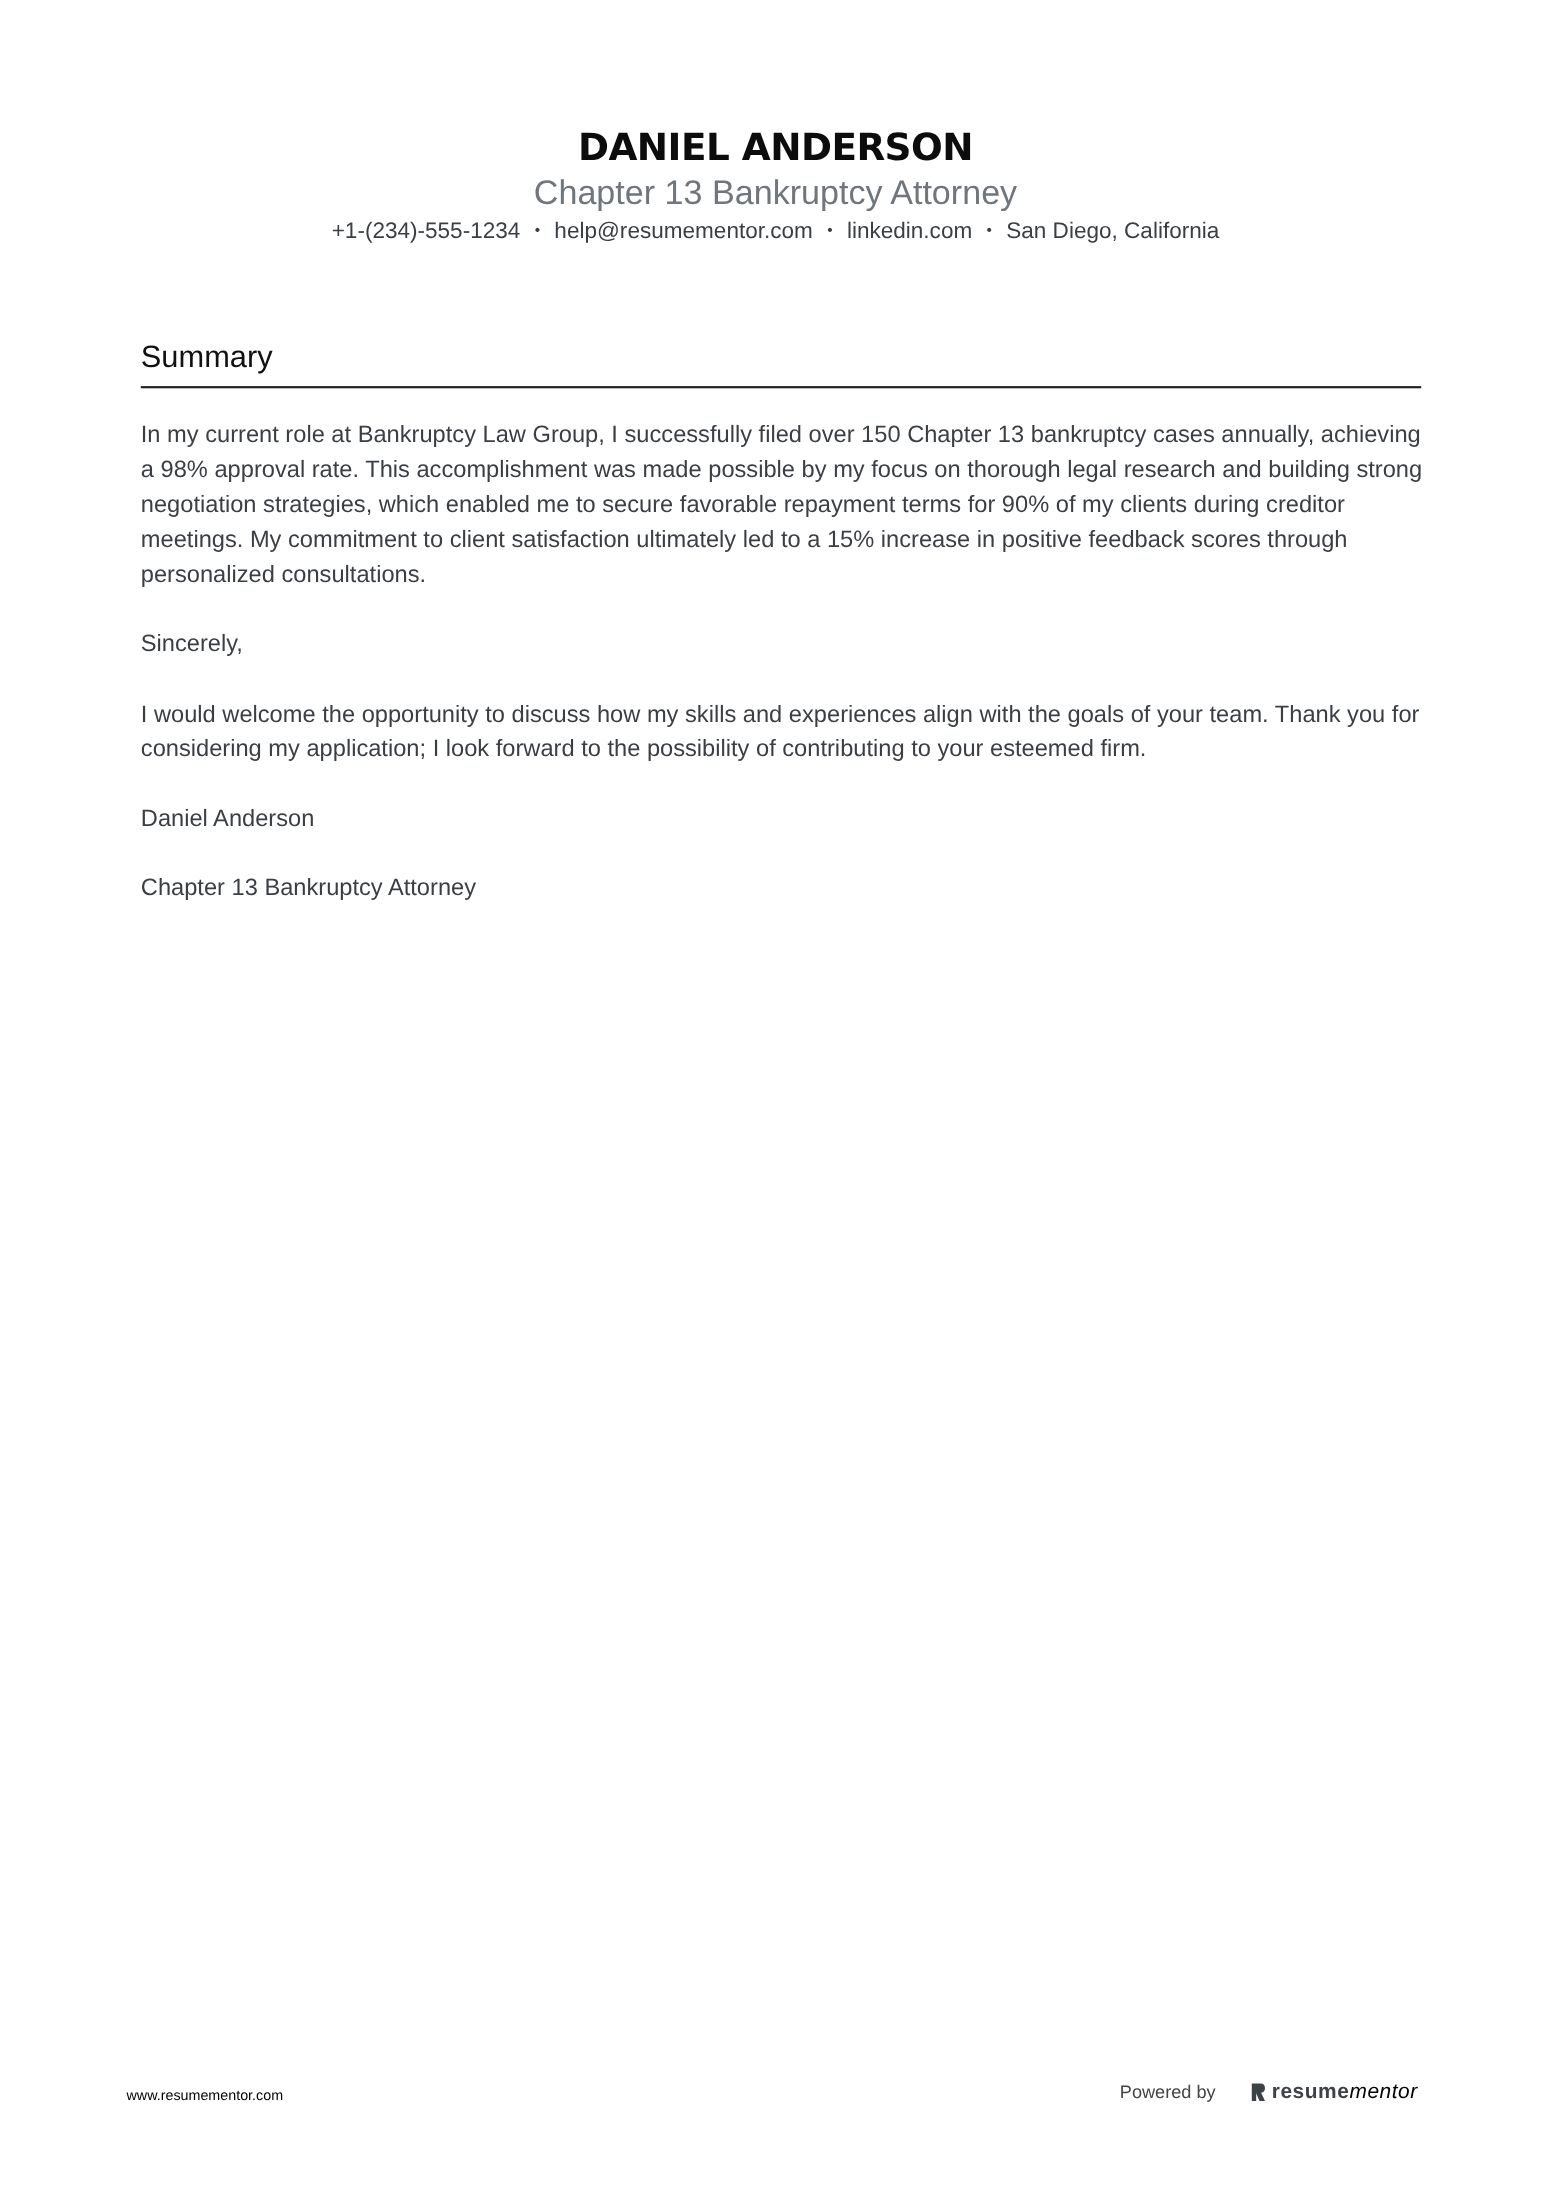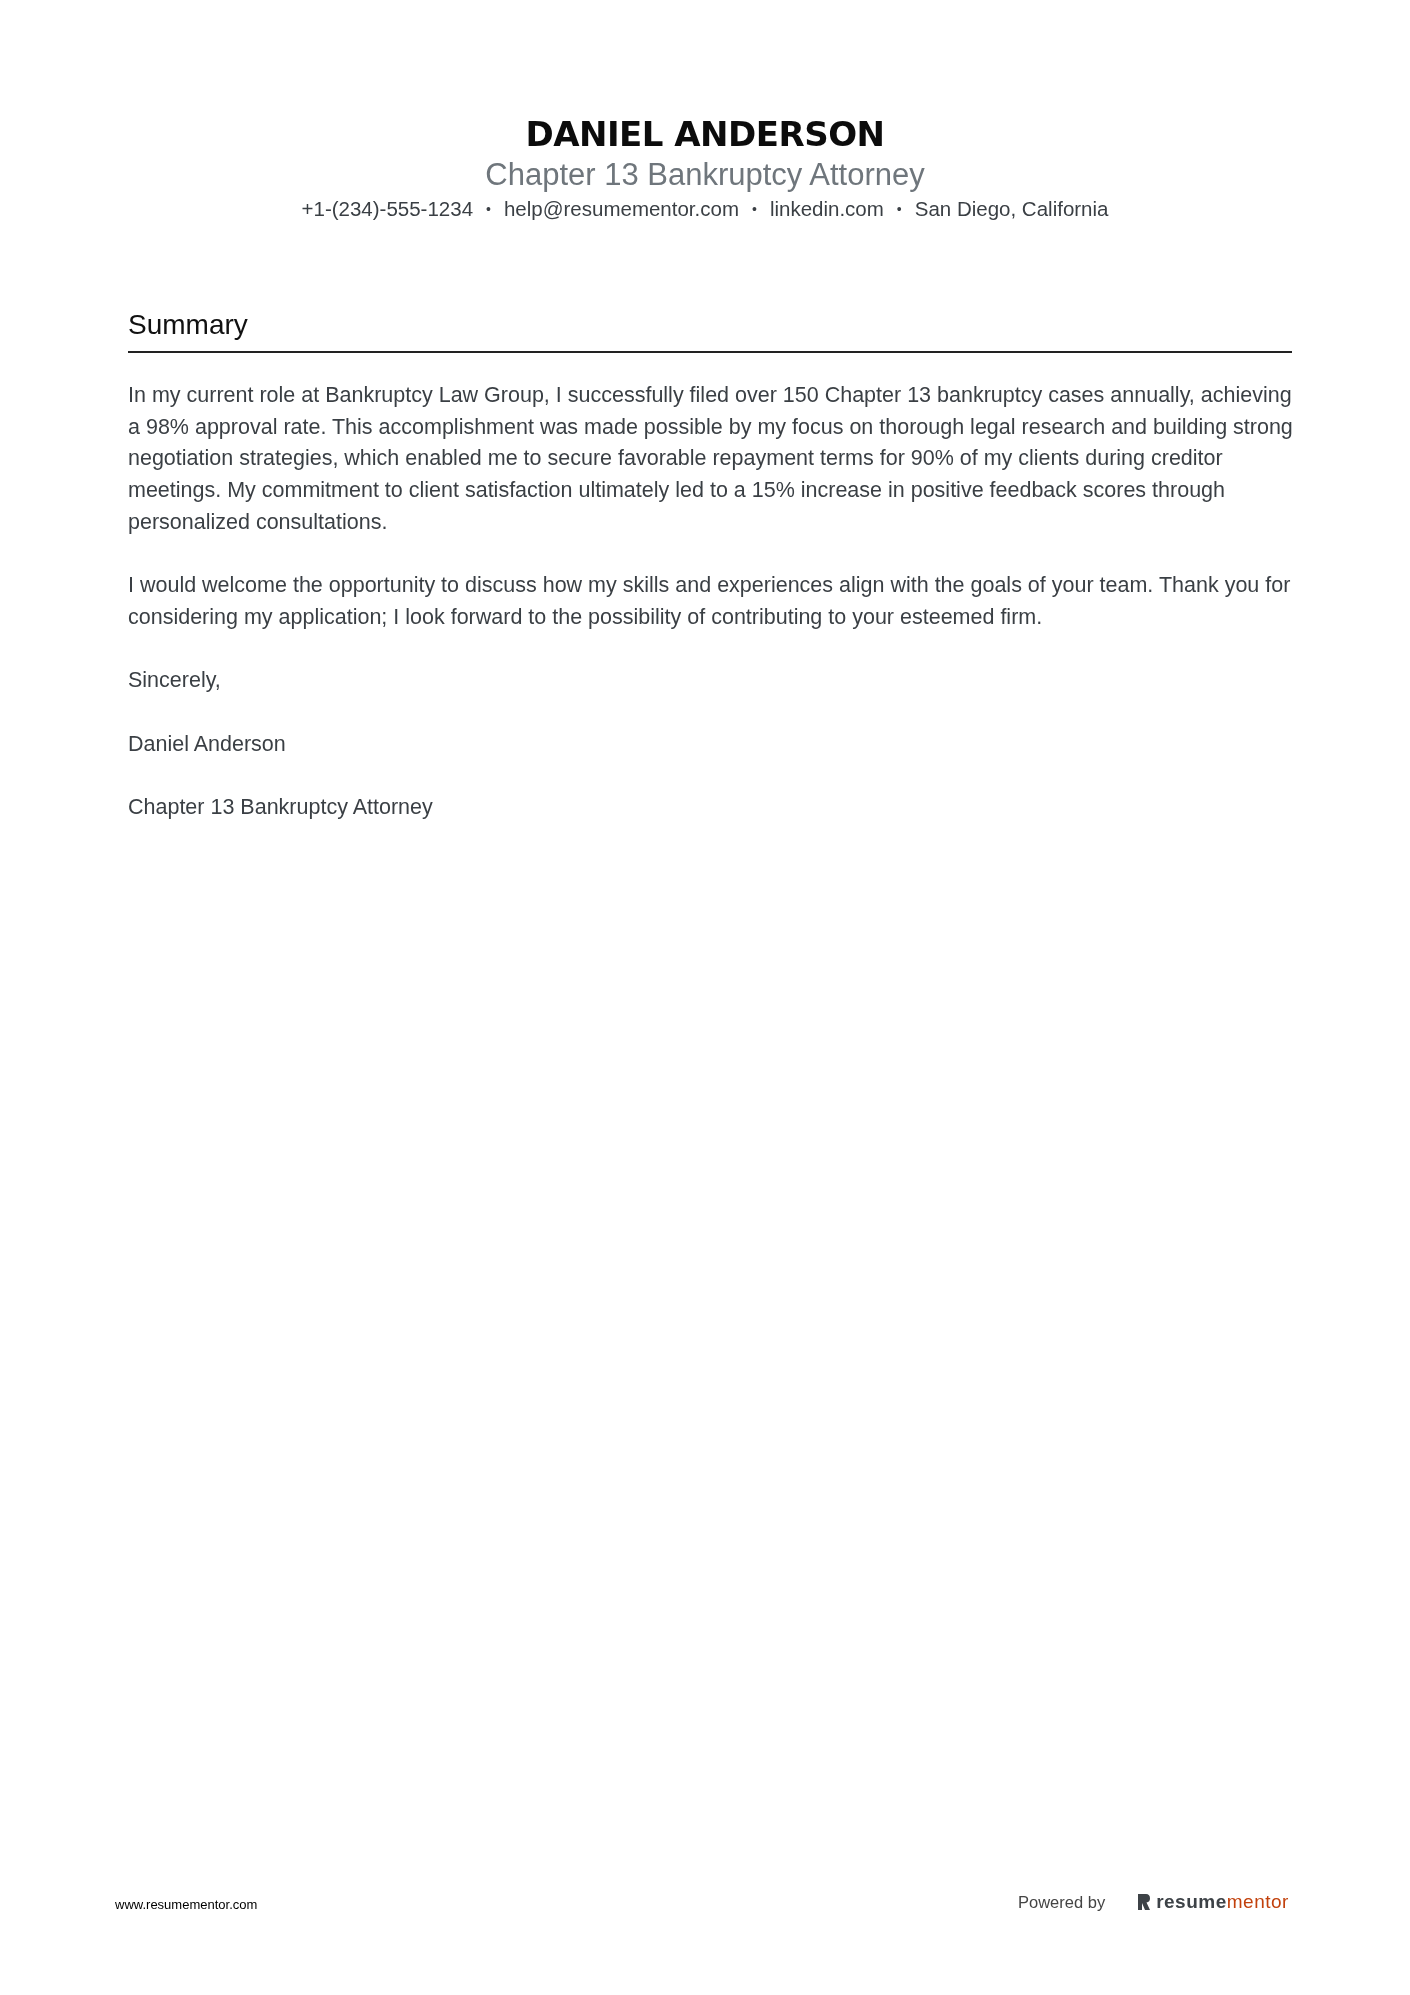--- a/index.html
+++ b/index.html
@@ -16,40 +16,40 @@
   .rule { position: absolute; left: 128px; width: 1164px; top: 351px; height: 2px; background: #222; }
   .body { position: absolute; left: 128px; width: 1170px; top: 380px; font-size: 21.5px;
           line-height: 31.7px; color: #3a3f44; }
   .body p { margin: 0 0 31.7px 0; }
   .footer-left { position: absolute; left: 115px; top: 1897px; font-size: 13px; color: #000000; text-align: center; }
   .footer-right { position: absolute; left: 1018px; top: 1891px; display: flex; align-items: center; }
   .powered { font-size: 16.5px; color: #444; margin-right: 32px; }
   .logo { display: flex; align-items: center; font-size: 19px; letter-spacing: 0.5px; }
   .logo-mark { width: 14px; height: 18px; margin-right: 5px; }
   .logo-bold { font-weight: bold; color: #3d4247; }
-  .logo-light { color: #c2410c; }
+  .logo-light { color: #000000; font-style: italic; }
 </style>
 </head>
 <body>
 
 <div class="header">
   <div class="name">DANIEL ANDERSON</div>
   <div class="title">Chapter 13 Bankruptcy Attorney</div>
   <div class="contact">
     <span>+1-(234)-555-1234</span><span class="sep">•</span><span>help@resumementor.com</span><span class="sep">•</span><span>linkedin.com</span><span class="sep">•</span><span>San Diego, California</span>
   </div>
 </div>
 
 <div class="section-title">Summary</div>
 <div class="rule"></div>
 
 <div class="body">
   <p>In my current role at Bankruptcy Law Group, I successfully filed over 150 Chapter 13 bankruptcy cases annually, achieving a 98% approval rate. This accomplishment was made possible by my focus on thorough legal research and building strong negotiation strategies, which enabled me to secure favorable repayment terms for 90% of my clients during creditor meetings. My commitment to client satisfaction ultimately led to a 15% increase in positive feedback scores through personalized consultations.</p>
+  <p>Sincerely,</p>
   <p>I would welcome the opportunity to discuss how my skills and experiences align with the goals of your team. Thank you for considering my application; I look forward to the possibility of contributing to your esteemed firm.</p>
-  <p>Sincerely,</p>
   <p>Daniel Anderson</p>
   <p>Chapter 13 Bankruptcy Attorney</p>
 </div>
 
 <div class="footer-left">www.resumementor.com</div>
 <div class="footer-right">
   <span class="powered">Powered by</span>
   <span class="logo">
     <svg class="logo-mark" viewBox="0 0 14 18">
       <path d="M1 1 H9 Q13 1 13 5.5 Q13 9 9.5 9.5 L13 17 H8 L5 10 V17 H1 Z" fill="#3d4247"></path>

